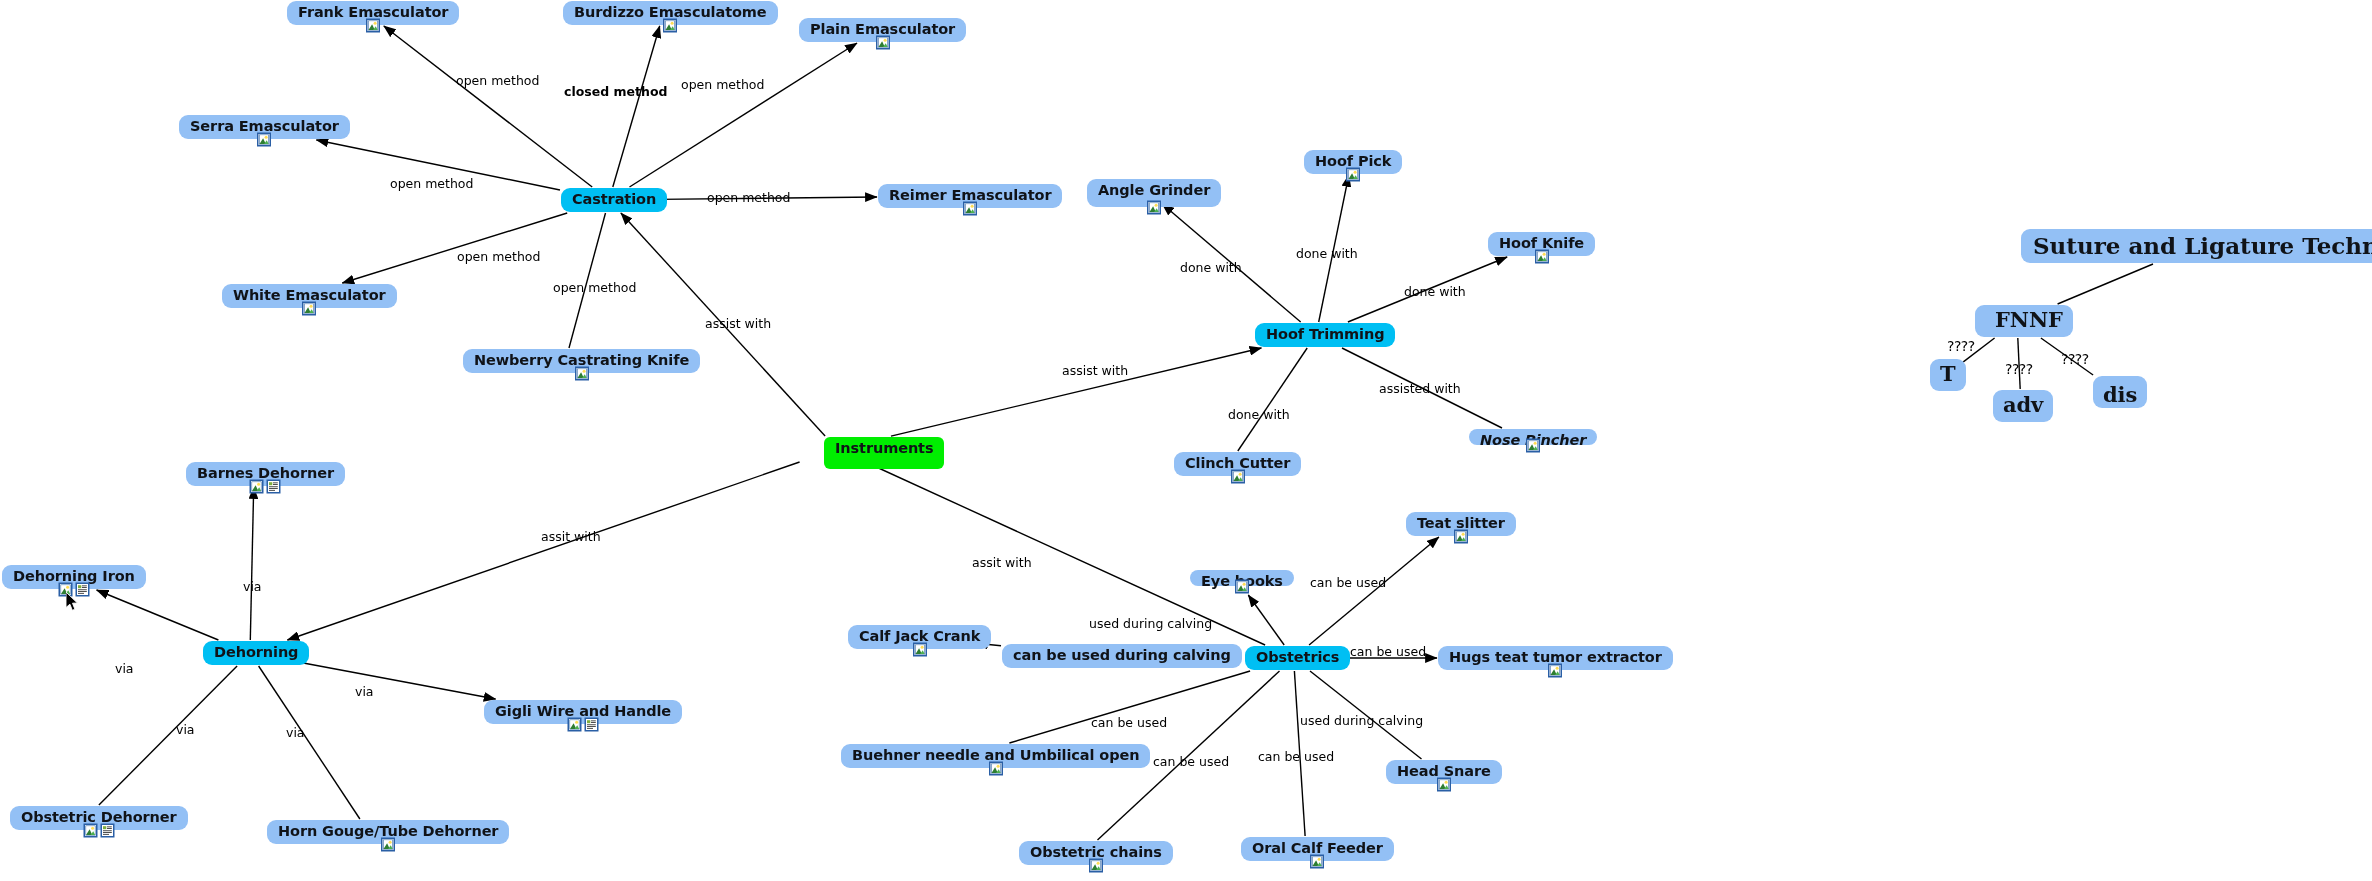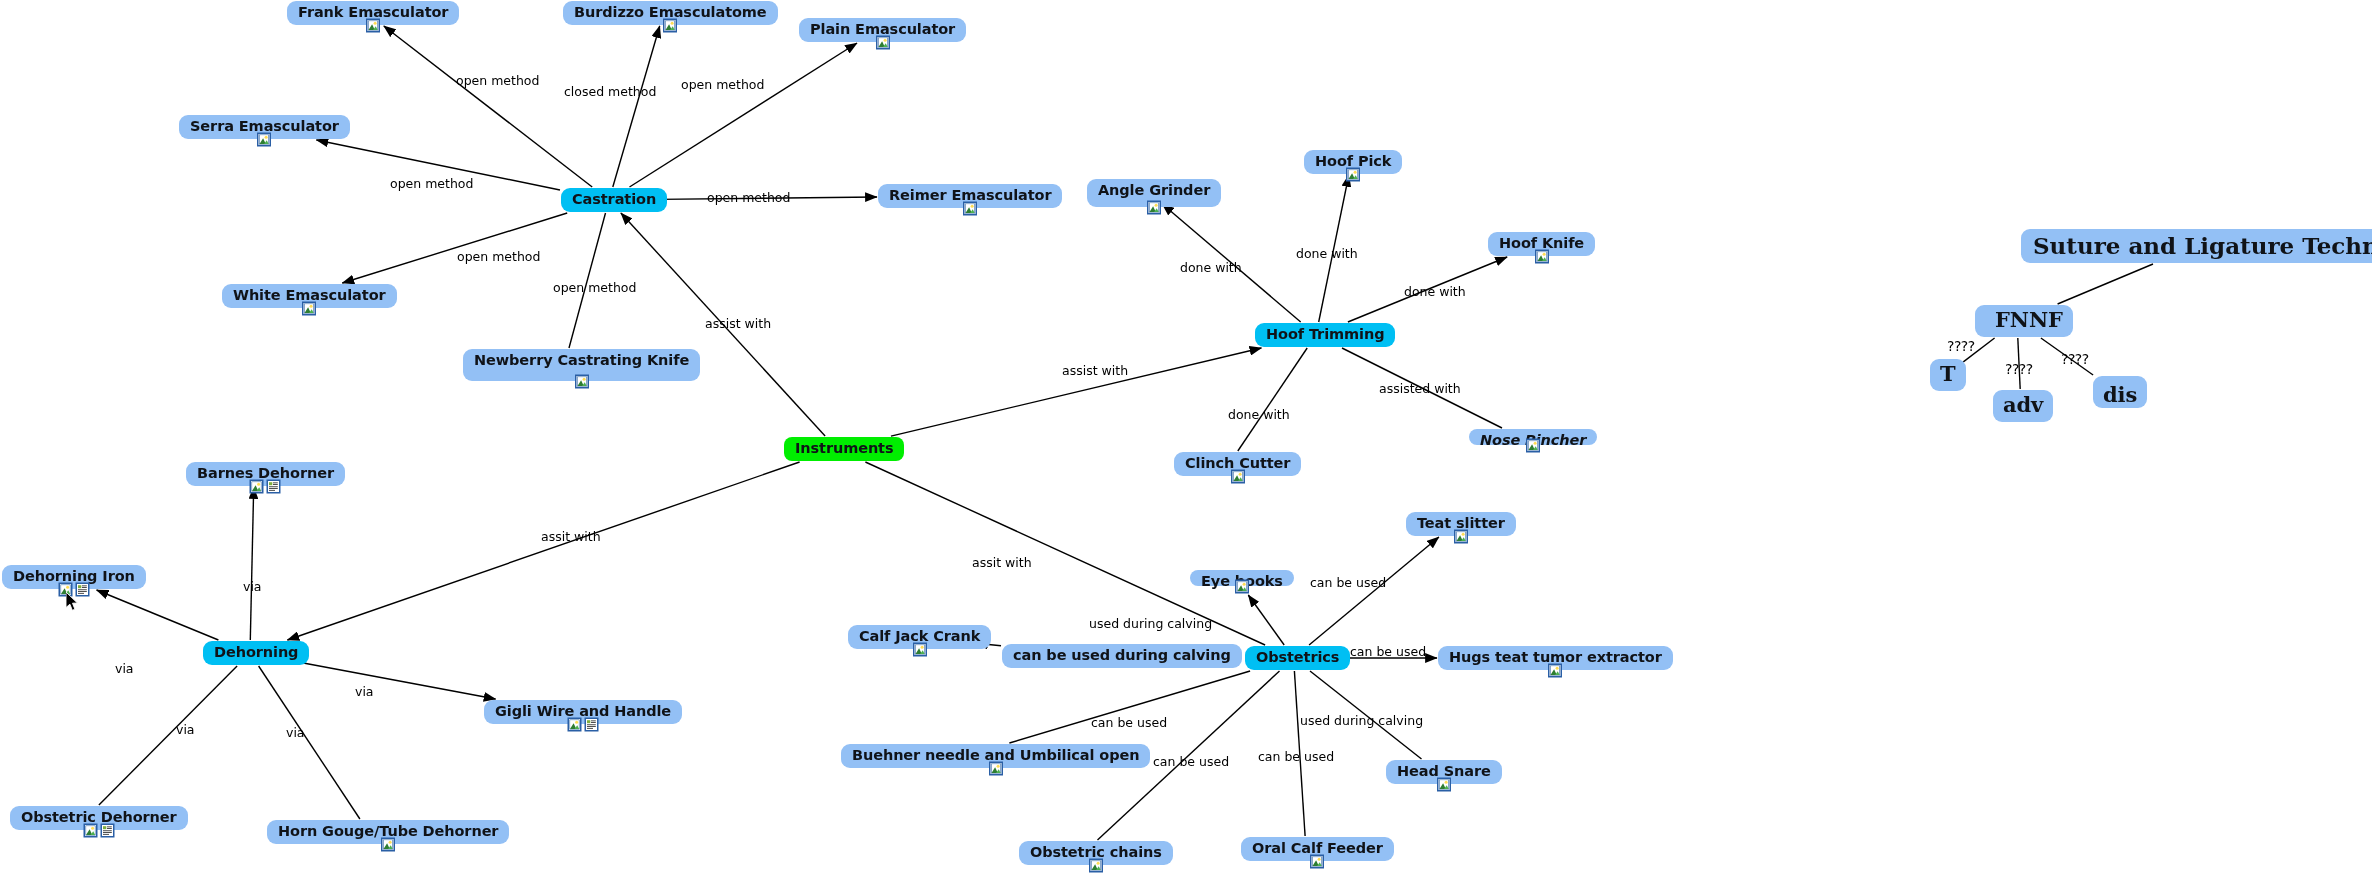--- a/index.html
+++ b/index.html
@@ -116,21 +116,21 @@
         <line x1="1279.5" y1="671.0" x2="1097.5" y2="840.0"></line>
         <line x1="1001.0" y1="645.8" x2="976.0" y2="643.3" marker-end="url(#arrowhead)"></line>
         <line x1="865.4" y1="462.0" x2="1265.1" y2="645.0"></line>
         <line x1="2057.6" y1="304.0" x2="2153.0" y2="264.0"></line>
         <line x1="1994.6" y1="338.0" x2="1963.0" y2="362.1"></line>
         <line x1="2017.8" y1="338.0" x2="2020.2" y2="389.0"></line>
         <line x1="2040.9" y1="338.0" x2="2093.1" y2="375.0"></line>
       </g>
   </svg>
   <div id="nodes-layer">
-      <div class="node instruments" style="left: 784px; top: 437px; min-width: 106px; height: 24px;">
+      <div class="node instruments" style="left: 824px; top: 437px; min-width: 106px; height: 32px; border-radius: 6px;">
         <span class="lbl">Instruments</span>
       </div>
       <div class="node root" style="left: 561px; top: 188px; min-width: 96px; height: 24px;">
         <span class="lbl">Castration</span>
       </div>
       <div class="node root" style="left: 1255px; top: 323px; min-width: 122px; height: 24px;">
         <span class="lbl">Hoof Trimming</span>
       </div>
       <div class="node root" style="left: 203px; top: 641px; min-width: 94px; height: 24px;">
         <span class="lbl">Dehorning</span>
@@ -209,21 +209,21 @@
           <svg class="ico" viewBox="0 0 15 15">
             <rect x="0.5" y="0.5" width="14" height="14" fill="#2a5fa5"></rect>
             <rect x="2" y="2" width="11" height="11" fill="#ffffff"></rect>
             <rect x="2.8" y="2.8" width="9.4" height="9.4" fill="#ffffff" stroke="#3b6ea8" stroke-width="0.6"></rect>
             <circle cx="9.6" cy="5.2" r="1.5" fill="#ffdd55"></circle>
             <polygon points="3,12 6.6,6.3 9.3,12" fill="#2e7d32"></polygon>
             <polygon points="7.6,12 10.2,8.2 12.2,12" fill="#4caf50"></polygon>
           </svg>
         </div>
       </div>
-      <div class="node" style="left: 463px; top: 349px; min-width: 205px; height: 32px; align-items: center;">
+      <div class="node" style="left: 463px; top: 349px; min-width: 205px; height: 24px; align-items: center;">
         <span class="lbl">Newberry Castrating Knife</span>
         <div class="icons">
           <svg class="ico" viewBox="0 0 15 15">
             <rect x="0.5" y="0.5" width="14" height="14" fill="#2a5fa5"></rect>
             <rect x="2" y="2" width="11" height="11" fill="#ffffff"></rect>
             <rect x="2.8" y="2.8" width="9.4" height="9.4" fill="#ffffff" stroke="#3b6ea8" stroke-width="0.6"></rect>
             <circle cx="9.6" cy="5.2" r="1.5" fill="#ffdd55"></circle>
             <polygon points="3,12 6.6,6.3 9.3,12" fill="#2e7d32"></polygon>
             <polygon points="7.6,12 10.2,8.2 12.2,12" fill="#4caf50"></polygon>
           </svg>
@@ -517,21 +517,21 @@
       </div>
       <div class="node mini-serif" style="left: 1993px; top: 390px; min-width: 56px; height: 32px;">
         <span class="lbl">adv</span>
       </div>
       <div class="node mini-serif" style="left: 2093px; top: 376px; min-width: 48px; height: 32px; justify-content: flex-end;">
         <span class="lbl">dis</span>
       </div>
     </div>
   <div id="labels-layer">
       <div class="edge-label" style="left: 456px; top: 74px;">open method</div>
-      <div class="edge-label" style="left: 564px; top: 85px;">closed method</div>
+      <div class="edge-label" style="left: 564px; top: 85px; font-weight: bold;">closed method</div>
       <div class="edge-label" style="left: 681px; top: 78px;">open method</div>
       <div class="edge-label" style="left: 390px; top: 177px;">open method</div>
       <div class="edge-label" style="left: 707px; top: 191px;">open method</div>
       <div class="edge-label" style="left: 457px; top: 250px;">open method</div>
       <div class="edge-label" style="left: 553px; top: 281px;">open method</div>
       <div class="edge-label" style="left: 705px; top: 317px;">assist with</div>
       <div class="edge-label" style="left: 1180px; top: 261px;">done with</div>
       <div class="edge-label" style="left: 1296px; top: 247px;">done with</div>
       <div class="edge-label" style="left: 1404px; top: 285px;">done with</div>
       <div class="edge-label" style="left: 1228px; top: 408px;">done with</div>

